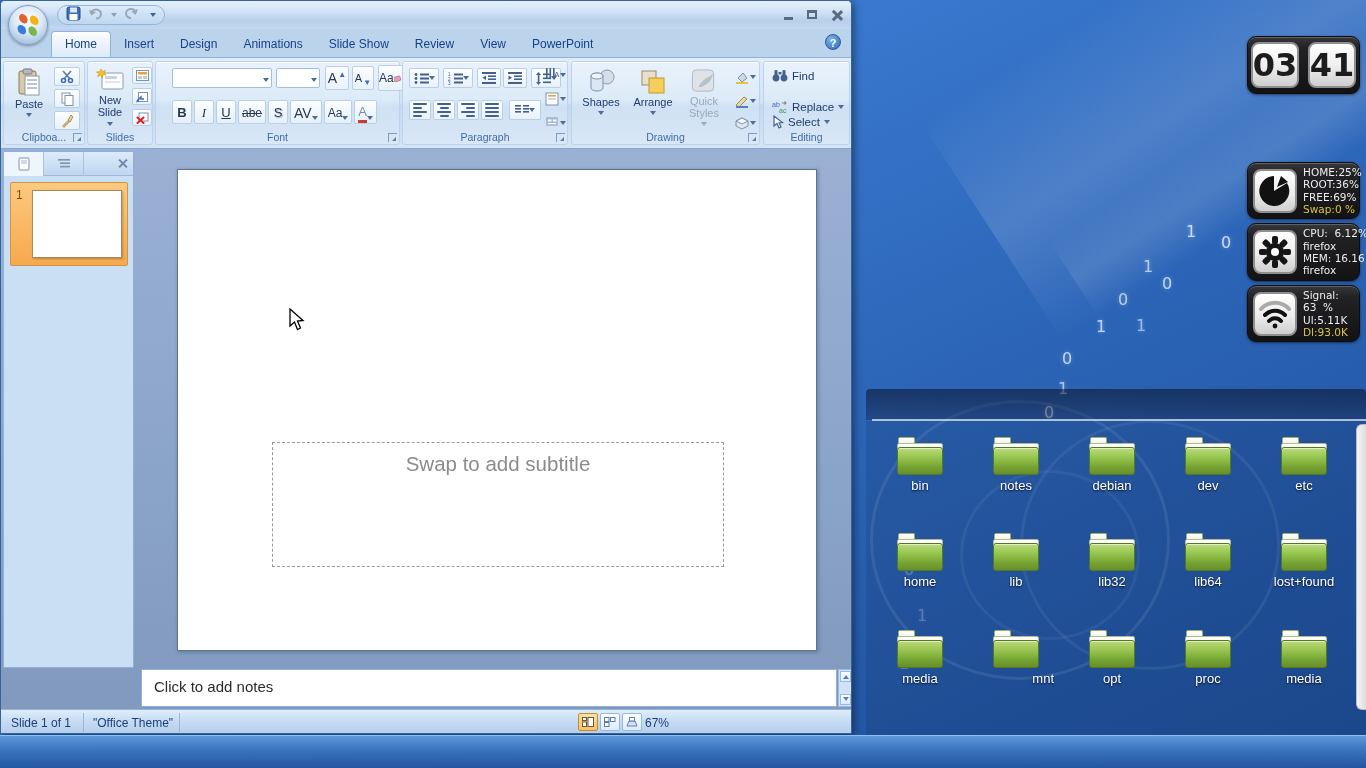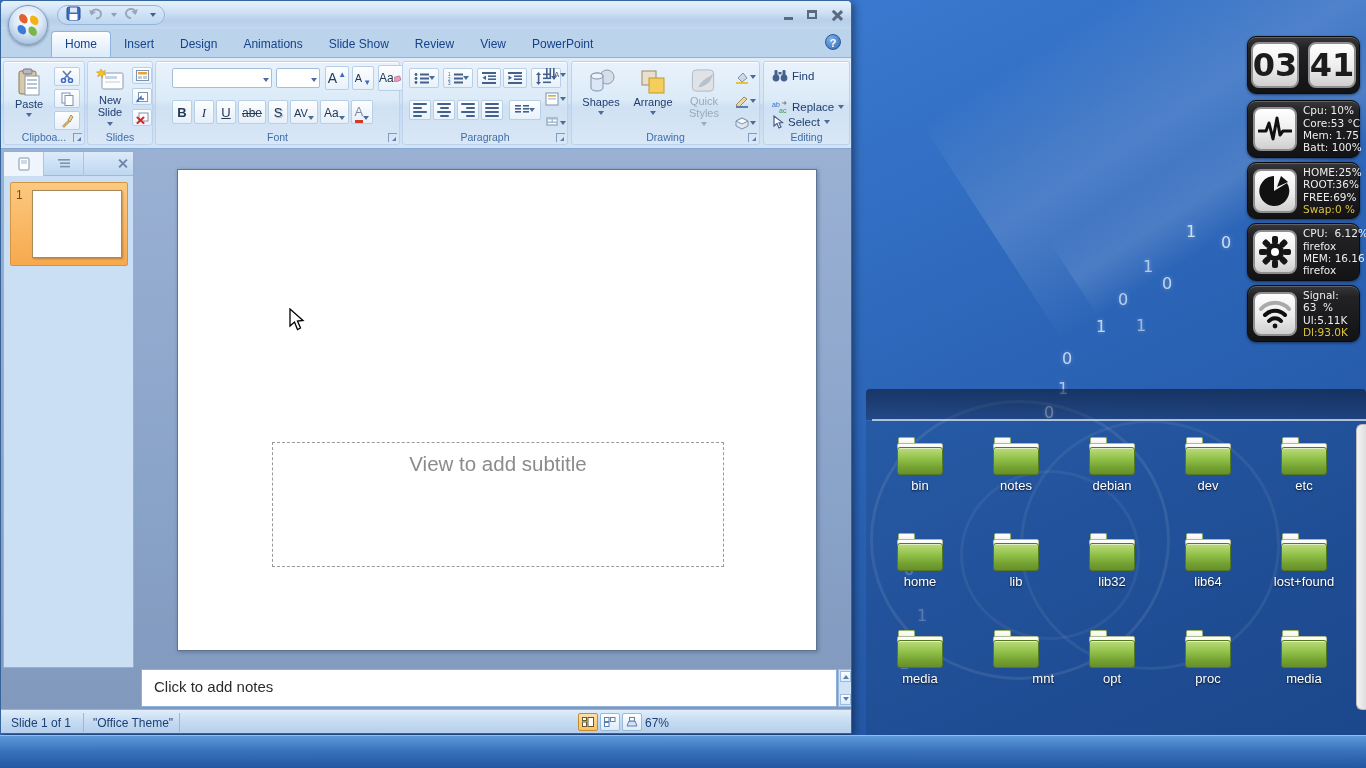--- a/index.html
+++ b/index.html
@@ -86,21 +86,21 @@
   .smbtn{position:absolute;display:flex;align-items:center;justify-content:center;border:1px solid #b8cfe8;border-radius:2px;
     background:linear-gradient(180deg,#fdfeff,#e8f1fa);}
   .caret{display:inline-block;width:0;height:0;border:3px solid transparent;border-top:4px solid #4a6c9b;margin-top:3px;}
   .combo{position:absolute;height:20px;background:#fff;border:1px solid #a5bedb;border-radius:2px;}
   .combo .caret{position:absolute;right:2px;top:6px;}
   .fbtn{display:inline-flex;align-items:flex-end;justify-content:center;height:24px;min-width:20px;padding:0 3px;
     margin-right:2px;border:1px solid #b8cfe8;border-radius:2px;background:linear-gradient(180deg,#fdfeff,#e6eff9);
     font-size:13px;color:#243a55;line-height:20px;}
   .fb-b .fglyph{font-weight:bold;} .fb-i .fglyph{font-style:italic;font-family:"Liberation Serif",serif;}
   .fb-u .fglyph{text-decoration:underline;} .fb-abe .fglyph{text-decoration:line-through;font-size:12px;}
-  .fb-s .fglyph{text-shadow:1px 1px 1px #9ab;} .fb-av .fglyph{font-size:11px;letter-spacing:0;}
+  .fb-s .fglyph{text-shadow:1px 1px 1px #9ab;} .fb-av .fglyph{font-size:14px;letter-spacing:0;}
   .fb-aa .fglyph{font-size:12px;} .fb-color .fglyph{border-bottom:3px solid #d03a2a;line-height:16px;color:#7a8ba3;}
   .pbtn{position:absolute;display:flex;align-items:center;justify-content:center;border:1px solid #b8cfe8;border-radius:2px;
     background:linear-gradient(180deg,#fdfeff,#e8f1fa);}
   .editrow{position:absolute;display:flex;align-items:center;gap:4px;font-size:11.5px;color:#1e3c6e;}
   
   .workspace{position:absolute;left:0;top:148px;width:852px;height:560px;
     background:linear-gradient(180deg,#9ab1d4,#8aa3c8 60%,#8199bd);}
   .lpanel{position:absolute;left:2px;top:2px;width:131px;height:517px;background:#cadef4;border:1px solid #8fb0d8;}
   .ptabs{position:absolute;left:0;top:0;width:100%;height:24px;background:linear-gradient(180deg,#dcebfa,#bed7ef);
     border-bottom:1px solid #9dbbdf;display:flex;align-items:center;}
@@ -295,33 +295,20 @@
 
   <div class="widget" style="top:36px;height:58px;justify-content:center;gap:9px;">
     <div class="tile clock-tile">
         <span>03</span>
       </div>
     <div class="tile clock-tile">
         <span>41</span>
       </div>
   </div>
 
-  <div class="widget" style="top:100px;height:58px;">
-    <div class="tile icon-tile">
-      <svg width="34" height="28" viewBox="0 0 34 28">
-          <polyline points="1,16 8,16 11,8 15,24 19,3 22,20 25,16 33,16" fill="none" stroke="#111" stroke-width="3" stroke-linejoin="round" stroke-linecap="round"></polyline>
-        </svg>
-    </div>
-    <div class="w-lines" id="cpu-lines">
-        <div class="w-line">Cpu: 10%</div>
-        <div class="w-line">Core:53 °C</div>
-        <div class="w-line">Mem: 1.75</div>
-        <div class="w-line">Batt: 100%</div>
-      </div>
-  </div>
 
   <div class="widget" style="top:162px;height:57px;">
     <div class="tile icon-tile">
       <svg width="34" height="34" viewBox="0 0 34 34">
           <path d="M16 17 L16 2 A15 15 0 1 0 29 9 Z" fill="#111"></path>
           <path d="M19 13 L23 2 L30 8 Z" fill="#111"></path>
         </svg>
     </div>
     <div class="w-lines" id="disk-lines">
         <div class="w-line">HOME:25%</div>
@@ -811,21 +798,21 @@
           <div class="pclose"></div>
         </div>
         <div class="thumb-sel">
           <div class="thumb-num">1</div>
           <div class="thumb-page"></div>
         </div>
       </div>
 
       <div class="canvas">
         <div class="ph ph-sub">
-          <span>View to add subtitle</span>
+          <span>Swap to add subtitle</span>
         </div>
       </div>
 
       <div class="notes">
         <span>Click to add notes</span>
       </div>
       <div class="nscroll">
         <div class="narrow" style="top:1px;">
             <div class="tri-up"></div>
           </div>

